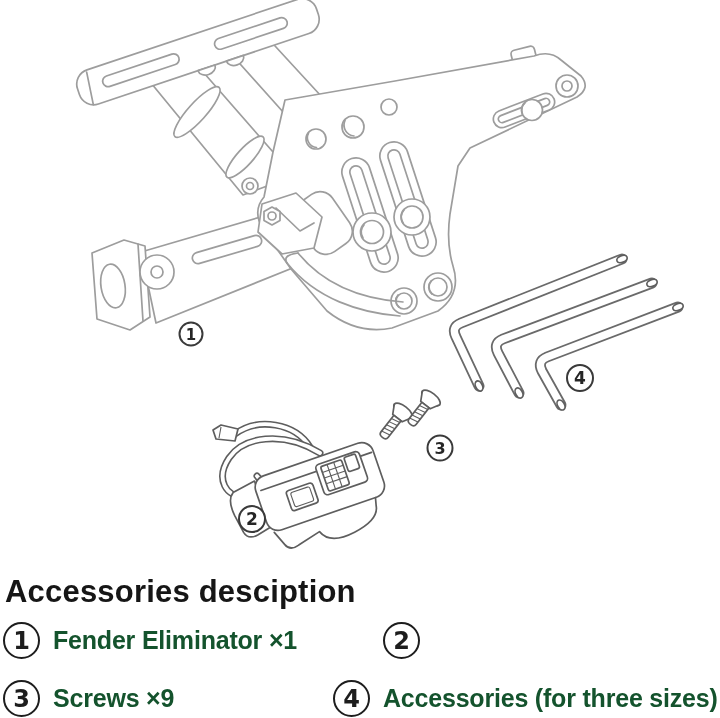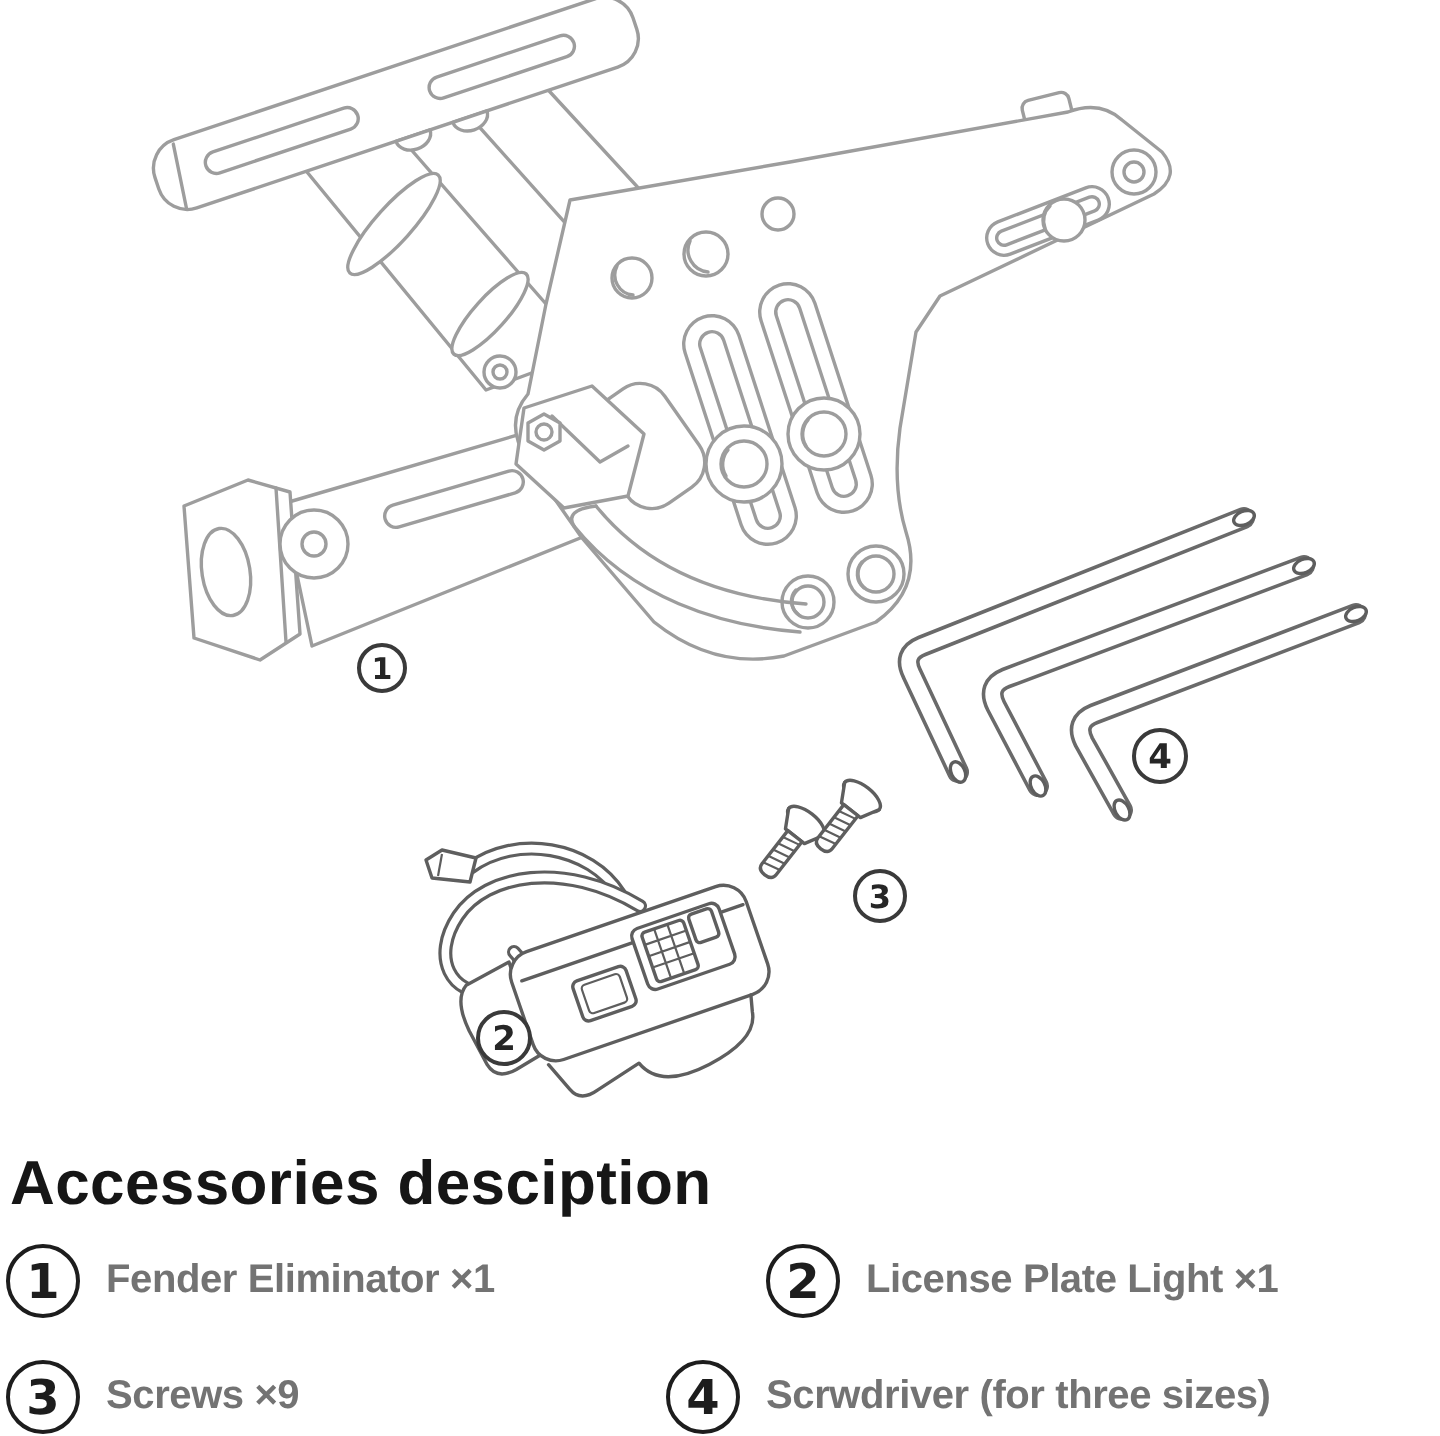--- a/index.html
+++ b/index.html
@@ -52,21 +52,21 @@
     position:absolute;display:flex;align-items:center;gap:13px;white-space:nowrap;
   }
   .num-circle{
     width:33px;height:33px;flex:0 0 33px;
     border:2.6px solid #1d1d1d;border-radius:50%;
     display:flex;align-items:center;justify-content:center;
     font-size:24px;font-weight:700;color:#1d1d1d;
     font-family:"DejaVu Sans", sans-serif;line-height:1;
   }
   .item-label{
-    font-size:20px;font-weight:600;color:#737373;letter-spacing:-0.2px;
+    font-size:25px;font-weight:600;color:#14532d;letter-spacing:-0.2px;
   }
   .item-1{left:3px;top:622px;}
   .item-2{left:383px;top:622px;}
   .item-3{left:3px;top:680px;}
   .item-4{left:333px;top:680px;}
 </style>
 </head>
 <body>
 
 <div class="canvas">
@@ -229,24 +229,23 @@
   </svg>
 
   <h1 class="heading">Accessories desciption</h1>
 
   <div class="item item-1">
     <span class="num-circle">1</span>
     <span class="item-label">Fender Eliminator ×1</span>
   </div>
   <div class="item item-2">
     <span class="num-circle">2</span>
-    <span class="item-label">License Plate Light ×1</span>
   </div>
   <div class="item item-3">
     <span class="num-circle">3</span>
     <span class="item-label">Screws ×9</span>
   </div>
   <div class="item item-4">
     <span class="num-circle">4</span>
-    <span class="item-label">Scrwdriver (for three sizes)</span>
+    <span class="item-label">Accessories (for three sizes)</span>
   </div>
 
 </div>
 
 </body></html>

